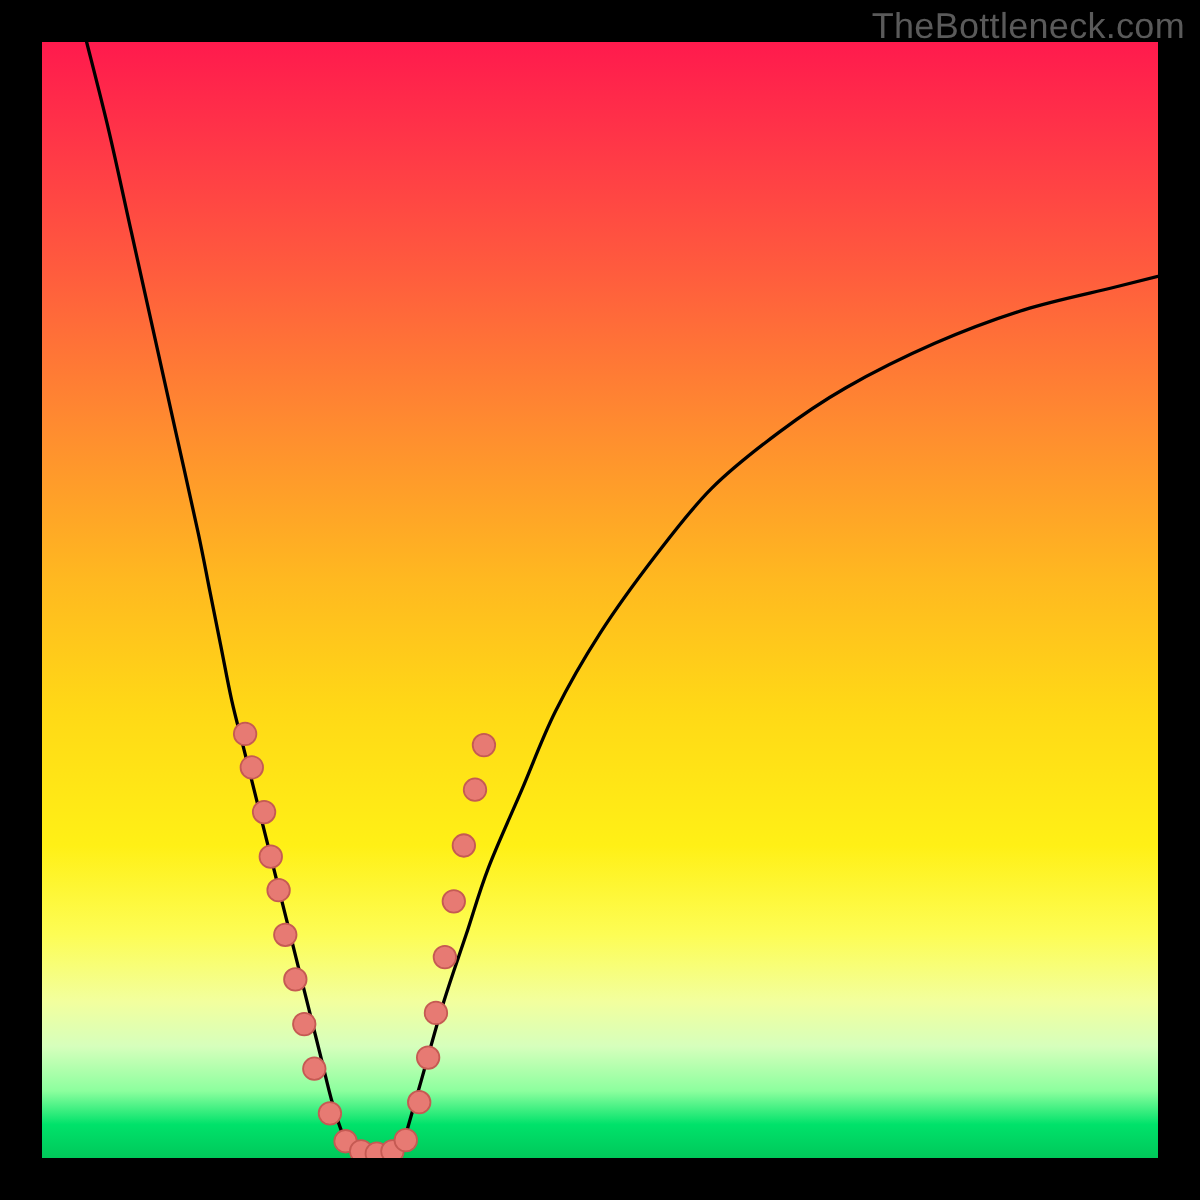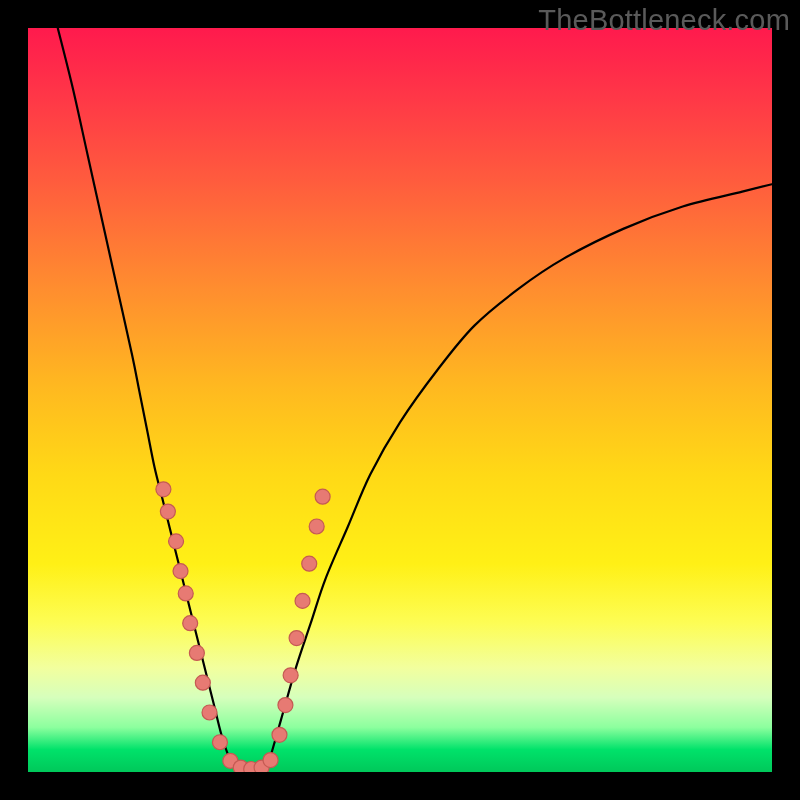--- a/index.html
+++ b/index.html
@@ -37,21 +37,21 @@
       #d6ffbc 90%,
       #8cff9e 94%,
       #00e26a 97%,
       #00c85a 100%);
   }
   .watermark {
     position: absolute;
     top: 4px;
     right: 10px;
     font-family: Arial, Helvetica, sans-serif;
-    font-size: 29px;
+    font-size: 24px;
     color: #5a5a5a;
     font-weight: 500;
     letter-spacing: 0.2px;
     user-select: none;
   }
   svg.curve {
     position: absolute;
     left: 0;
     top: 0;
     width: 744px;

